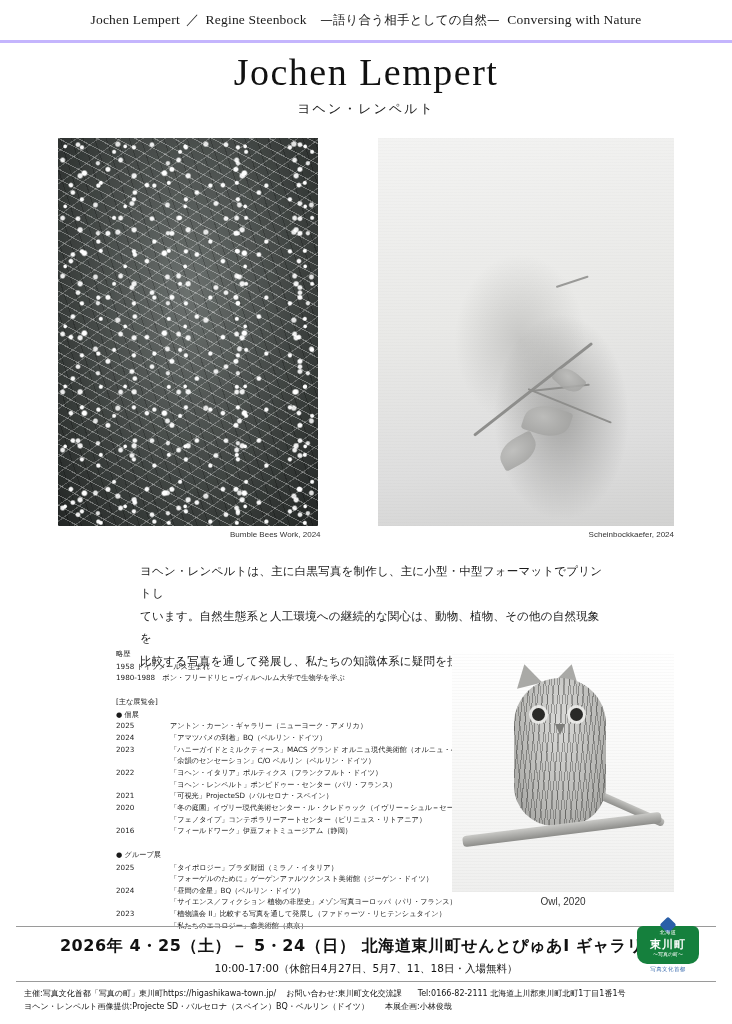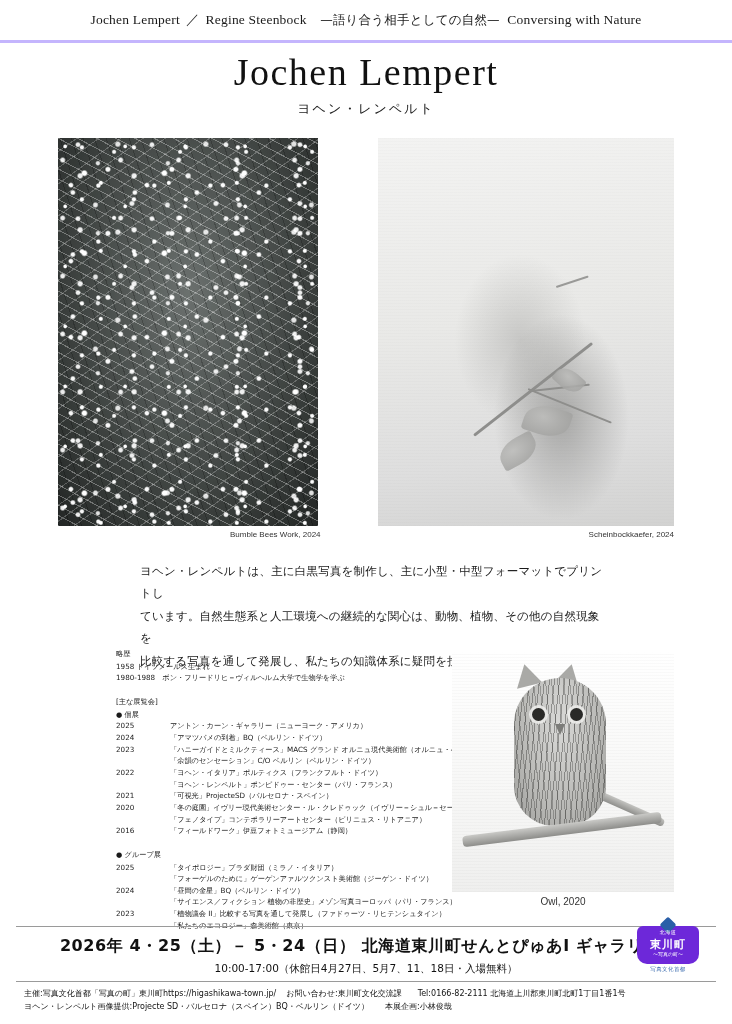--- a/index.html
+++ b/index.html
@@ -329,21 +329,21 @@
     top: 926px;
     right: 28px;
     width: 72px;
     height: 50px;
     text-align: center;
   }
   .logo .badge {
     width: 62px;
     height: 38px;
     margin: 0 auto;
-    background: #6d28d9;
+    background: #15803d;
     border-radius: 6px 6px 10px 10px;
     position: relative;
     color: #fff;
     font-family: "DejaVu Sans", sans-serif;
   }
   .logo .badge:before {
     content: "";
     position: absolute;
     top: -7px; left: 50%;
     margin-left: -6px;

